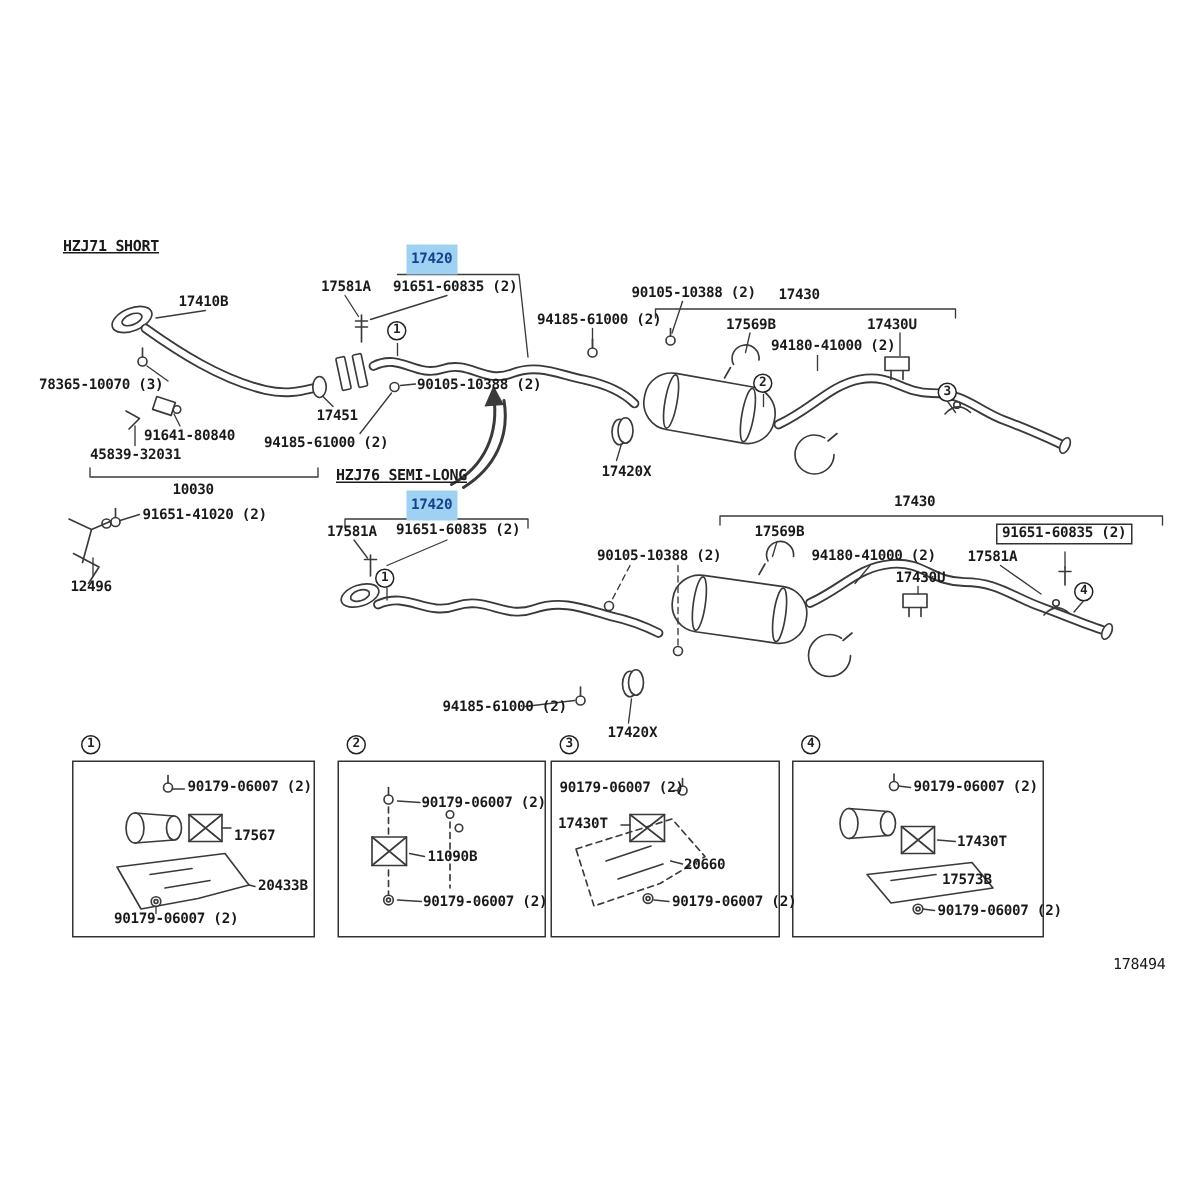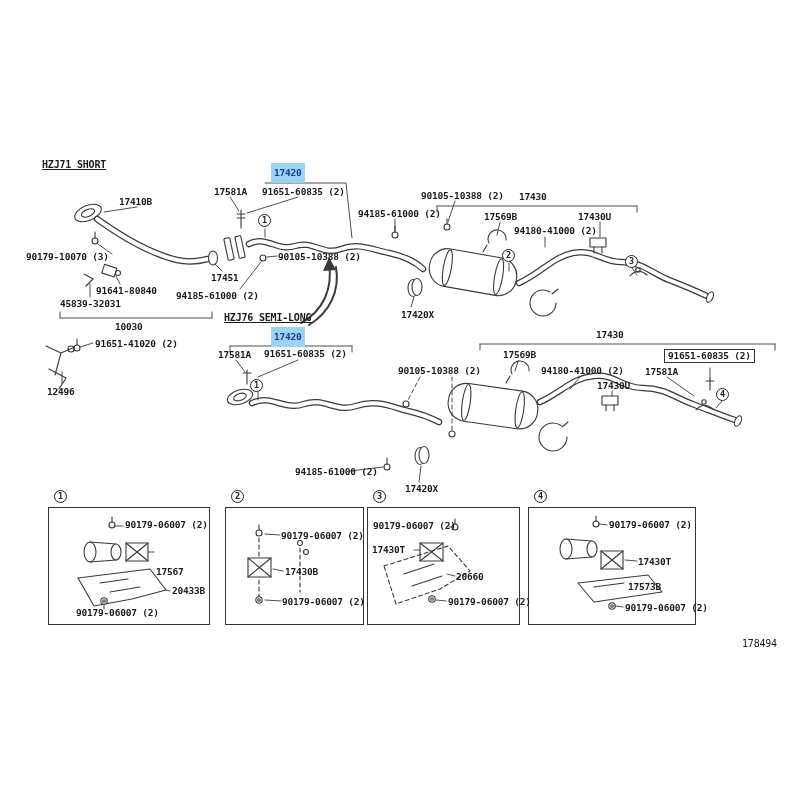--- a/index.html
+++ b/index.html
@@ -265,21 +265,21 @@
   <div class="lbl hl" style="left:271px;top:163px">17420</div>
   <div class="lbl" style="left:214px;top:186px">17581A</div>
   <div class="lbl" style="left:262px;top:186px">91651-60835 (2)</div>
   <div class="lbl" style="left:421px;top:190px">90105-10388 (2)</div>
   <div class="lbl" style="left:519px;top:191px">17430</div>
   <div class="lbl" style="left:358px;top:208px">94185-61000 (2)</div>
   <div class="lbl" style="left:484px;top:211px">17569B</div>
   <div class="lbl" style="left:578px;top:211px">17430U</div>
   <div class="lbl" style="left:514px;top:225px">94180-41000 (2)</div>
   <div class="lbl" style="left:119px;top:196px">17410B</div>
-  <div class="lbl" style="left:26px;top:251px">90179-10070 (3)</div>
+  <div class="lbl" style="left:26px;top:251px">78365-10070 (3)</div>
   <div class="lbl" style="left:278px;top:251px">90105-10388 (2)</div>
   <div class="lbl" style="left:211px;top:272px">17451</div>
   <div class="lbl" style="left:176px;top:290px">94185-61000 (2)</div>
   <div class="lbl" style="left:96px;top:285px">91641-80840</div>
   <div class="lbl" style="left:60px;top:298px">45839-32031</div>
   <div class="lbl" style="left:115px;top:321px">10030</div>
   <div class="lbl" style="left:401px;top:309px">17420X</div>
   <div class="lbl" style="left:95px;top:338px">91651-41020 (2)</div>
   <div class="lbl" style="left:47px;top:386px">12496</div>
 
@@ -307,26 +307,26 @@
   <span class="callout" style="left:231px;top:490px">2</span>
   <span class="callout" style="left:373px;top:490px">3</span>
   <span class="callout" style="left:534px;top:490px">4</span>
 
   <div class="detail-box" style="left:48px;top:507px;width:162px;height:118px"></div>
   <div class="detail-box" style="left:225px;top:507px;width:139px;height:118px"></div>
   <div class="detail-box" style="left:367px;top:507px;width:153px;height:118px"></div>
   <div class="detail-box" style="left:528px;top:507px;width:168px;height:118px"></div>
 
   <div class="lbl" style="left:125px;top:519px">90179-06007 (2)</div>
-  <div class="lbl" style="left:156px;top:566px">17567</div>
+  <div class="lbl" style="left:156px;top:552px">17567</div>
   <div class="lbl" style="left:172px;top:585px">20433B</div>
   <div class="lbl" style="left:76px;top:607px">90179-06007 (2)</div>
 
   <div class="lbl" style="left:281px;top:530px">90179-06007 (2)</div>
-  <div class="lbl" style="left:285px;top:566px">17430B</div>
+  <div class="lbl" style="left:285px;top:566px">11090B</div>
   <div class="lbl" style="left:282px;top:596px">90179-06007 (2)</div>
 
   <div class="lbl" style="left:373px;top:520px">90179-06007 (2)</div>
   <div class="lbl" style="left:372px;top:544px">17430T</div>
   <div class="lbl" style="left:456px;top:571px">20660</div>
   <div class="lbl" style="left:448px;top:596px">90179-06007 (2)</div>
 
   <div class="lbl" style="left:609px;top:519px">90179-06007 (2)</div>
   <div class="lbl" style="left:638px;top:556px">17430T</div>
   <div class="lbl" style="left:628px;top:581px">17573B</div>

